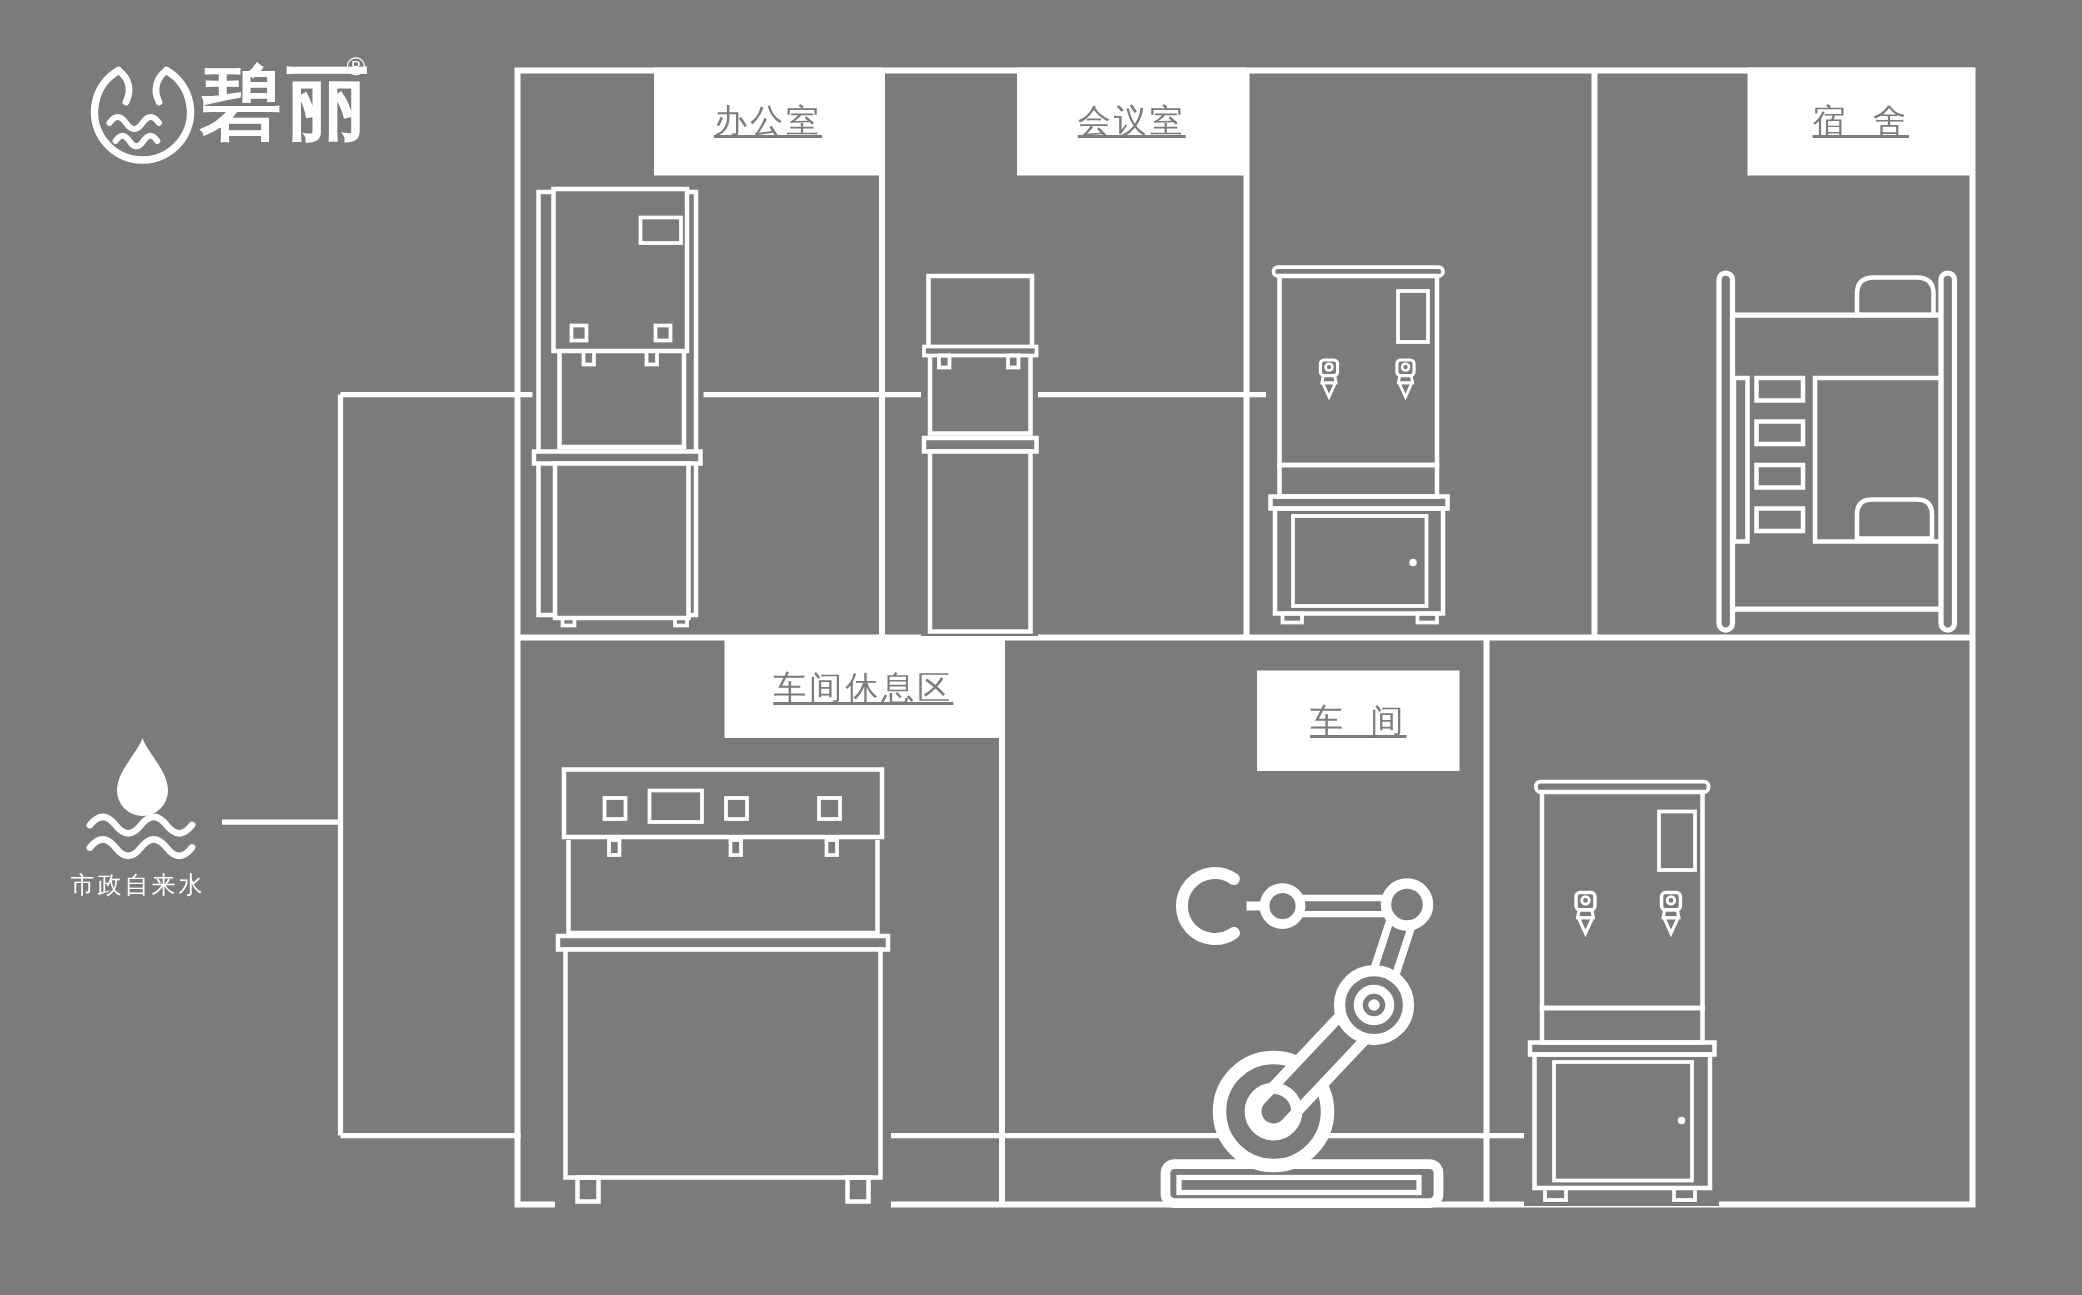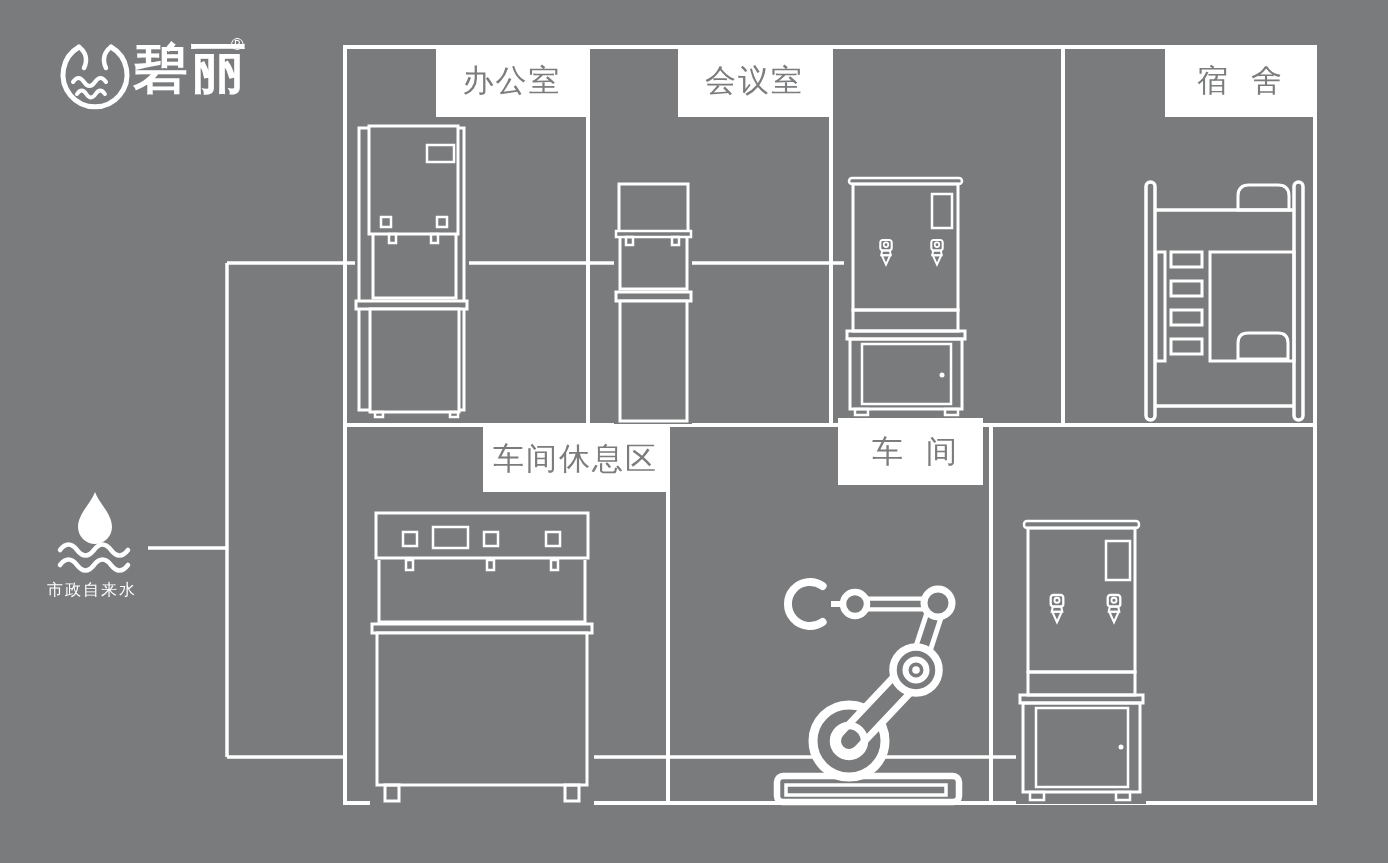--- a/index.html
+++ b/index.html
@@ -12,21 +12,21 @@
     font-family:"Liberation Sans","DejaVu Sans",sans-serif;
   }
   #diagram{position:absolute;left:0;top:0;}
   .ln{stroke:var(--line);fill:none;}
   .lf{stroke:var(--line);fill:var(--background);}
   .bgln{stroke:var(--background);fill:none;}
   .fw{fill:var(--line);stroke:none;}
   .room-label{
     position:absolute; background:var(--label-bg); color:var(--label-text);
     display:flex; align-items:center; justify-content:center;
-    font-size:31px; letter-spacing:2px; white-space:pre; z-index:3;
+    font-size:22px; letter-spacing:2px; white-space:pre; z-index:3;text-decoration:underline;
   }
   .brand-text{
     position:absolute; left:133px; top:41px; color:var(--line);
     font-size:55px; font-weight:700; letter-spacing:3px; z-index:3; line-height:1;
   }
   .reg-mark{
     position:absolute; left:231px; top:36px; color:var(--line);
     font-size:17px; z-index:3; line-height:1;
   }
   .water-label{
@@ -187,15 +187,15 @@
 
   <div class="brand-text">碧丽</div>
   <div class="reg-mark">®</div>
 
   <div class="water-label">市政自来水</div>
 
   <div class="room-label" style="left:436px;top:45px;width:152px;height:72px;">办公室</div>
   <div class="room-label" style="left:678px;top:45px;width:153px;height:72px;">会议室</div>
   <div class="room-label" style="left:483px;top:425px;width:185px;height:67px;">车间休息区</div>
   <div class="room-label" style="left:1165px;top:45px;width:151px;height:72px;">宿  舍</div>
-  <div class="room-label" style="left:838px;top:418px;width:135px;height:67px;padding-left:10px;">车  间</div>
+  <div class="room-label" style="left:838px;top:447px;width:135px;height:67px;">车  间</div>
 
 </div>
 
 </body></html>

